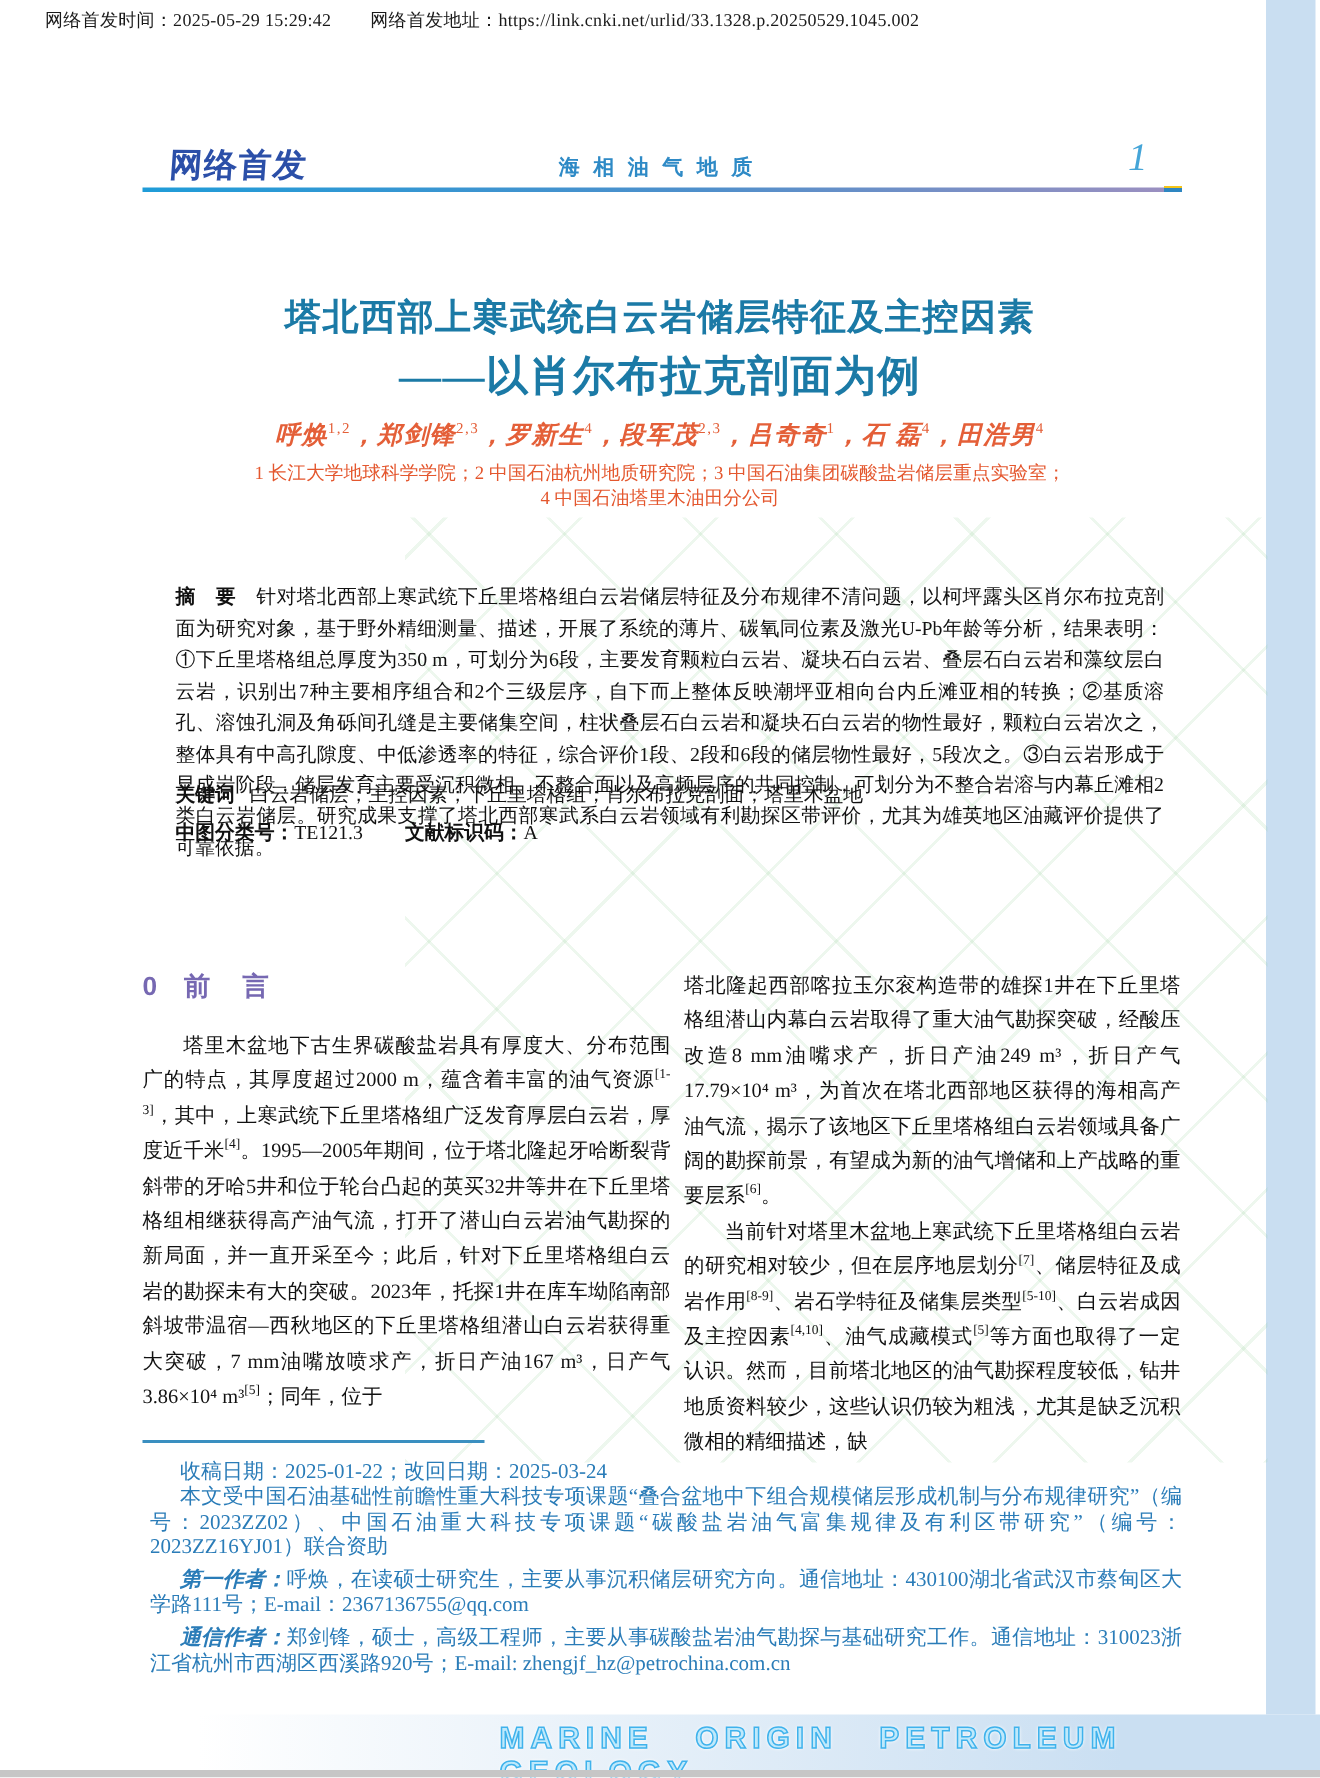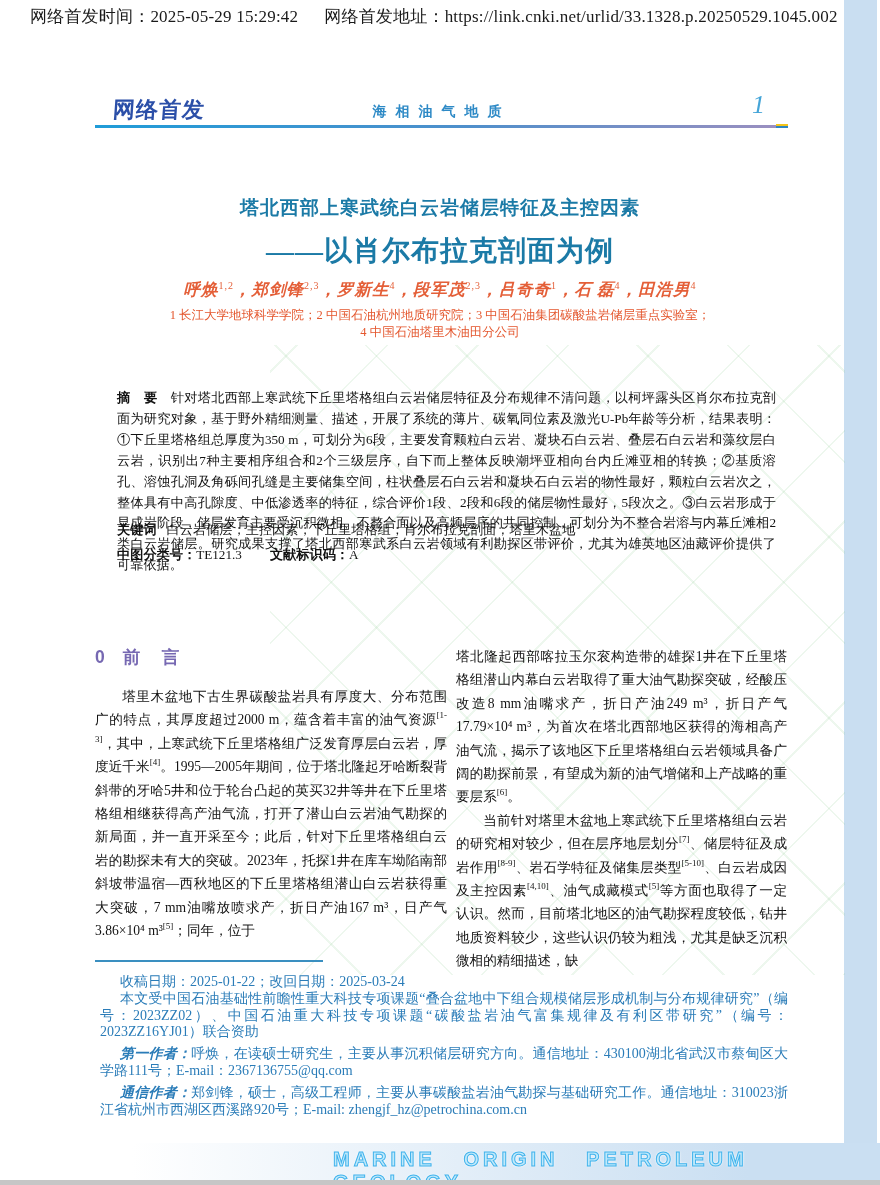--- a/index.html
+++ b/index.html
@@ -1,19 +1,19 @@
 <!DOCTYPE html>
 <html><head>
 <meta charset="utf-8">
 <style>
   html,body{margin:0;padding:0;background:#ffffff;}
   body{width:880px;height:1185px;overflow:hidden;font-family:"Liberation Serif",serif;}
   .page{position:relative;width:880px;height:1185px;background:#ffffff;}
 
-  .top-meta{position:absolute;left:30px;top:5px;font-size:17px;color:#1a1a1a;letter-spacing:.2px;}
+  .top-meta{position:absolute;left:30px;top:5px;font-size:12px;color:#1a1a1a;letter-spacing:.2px;}
   .top-meta .gap{display:inline-block;width:26px;}
 
   .right-stripe{position:absolute;left:844px;top:0;width:33px;height:1143px;background:#c9def1;}
 
   .lattice{position:absolute;left:270px;top:345px;width:575px;height:630px;pointer-events:none;
     background:
       repeating-linear-gradient(45deg, rgba(120,195,125,0.13) 0 2px, transparent 2px 64px),
       repeating-linear-gradient(-45deg, rgba(120,195,125,0.13) 0 2px, transparent 2px 64px);
   }
 
@@ -22,21 +22,21 @@
   .hdr-journal{position:absolute;left:95px;right:92px;top:103px;text-align:center;
     font-family:Liberation Mono, monospace;font-weight:bold;font-size:14px;color:#2e8ac6;letter-spacing:9px;}
   .hdr-pagenum{position:absolute;left:752px;top:90px;font-style:italic;font-size:26px;color:#45a5d8;
     font-family:"Liberation Serif",serif;}
   .hdr-rule{position:absolute;left:95px;top:125px;width:681px;height:3px;
     background:linear-gradient(to right,#1f9cd8,#4f8fcb 55%,#9a8fc0);}
   .hdr-rule-tip{position:absolute;left:776px;top:124px;width:12px;height:4px;
     background:linear-gradient(#f5c518 40%,#2e86c1 40%);}
 
   .title1{position:absolute;left:0;width:880px;top:195px;text-align:center;font-weight:bold;
-    font-size:19px;color:#1b7aa6;letter-spacing:1px;}
+    font-size:24px;color:#1b7aa6;letter-spacing:1px;}
   .title2{position:absolute;left:0;width:880px;top:232px;text-align:center;font-weight:bold;
     font-size:28px;color:#1b7aa6;letter-spacing:1px;}
 
   .authors{position:absolute;left:0;width:880px;top:279px;text-align:center;font-size:16.5px;
     color:#e45f38;font-style:italic;font-weight:bold;letter-spacing:1px;}
   .authors sup{font-size:10px;font-style:normal;font-weight:normal;}
   .affil{position:absolute;left:0;width:880px;text-align:center;font-size:12.5px;color:#e4572e;}
   .affil1{top:307px;}
   .affil2{top:324px;}
 

